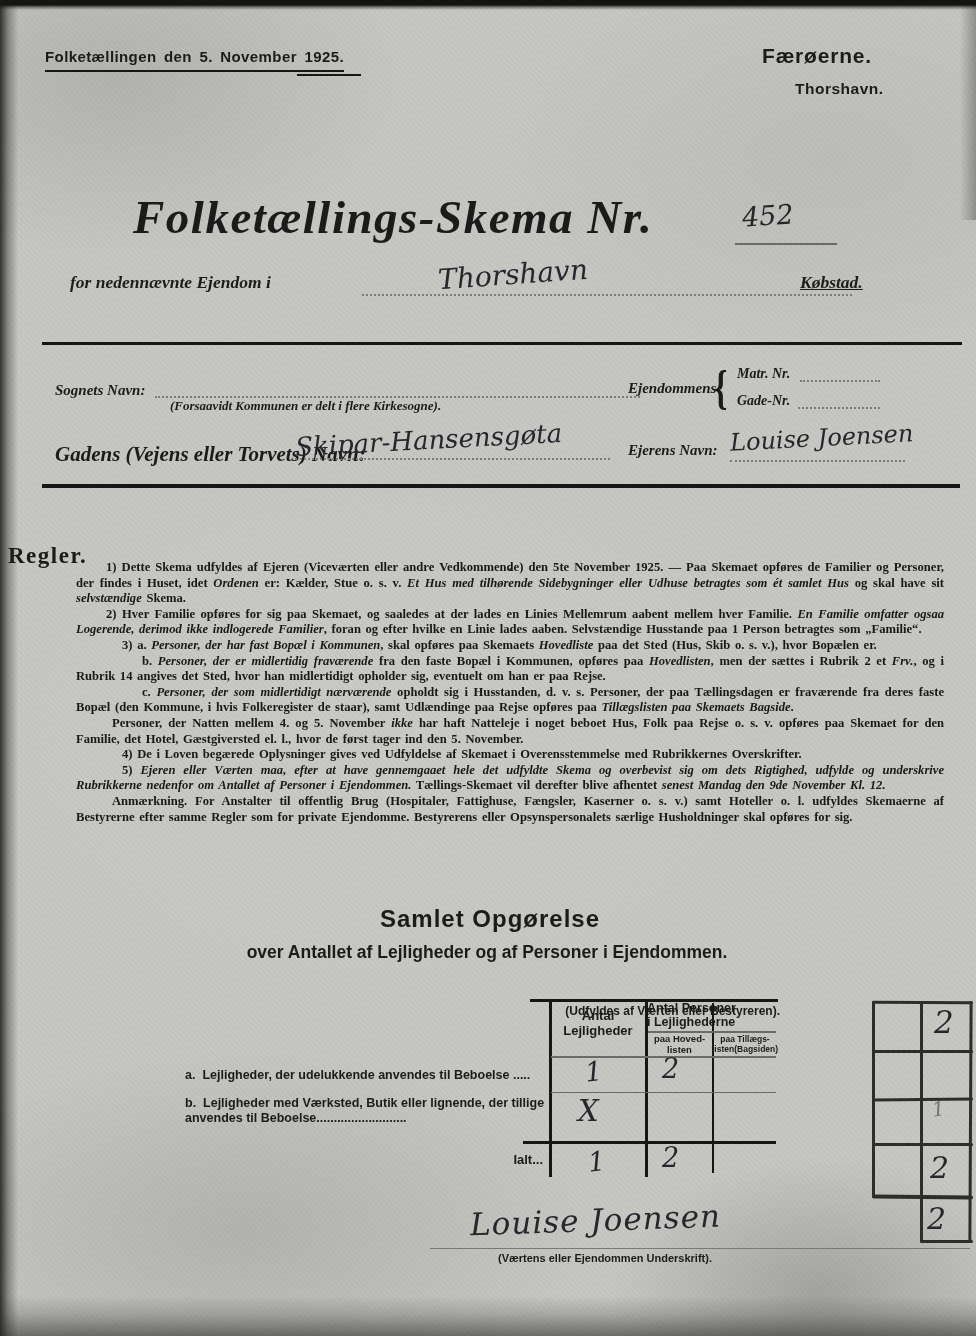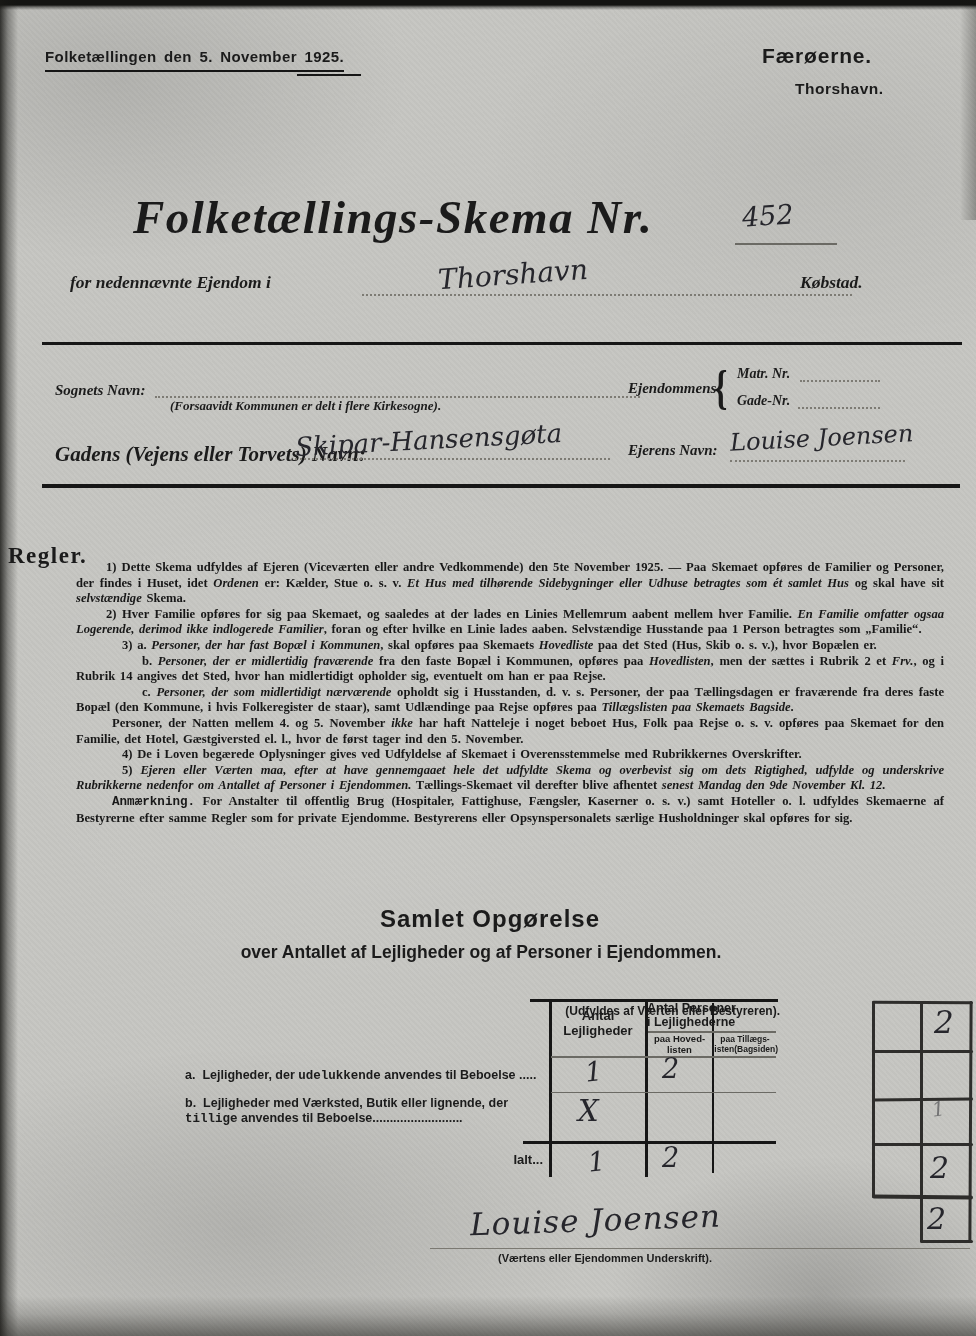--- a/index.html
+++ b/index.html
@@ -37,21 +37,21 @@
   .vline{background:#161616;}
   .dotline{border-bottom:2px dotted #7d7b74;height:0;}
   .thinline{background:#6b6a64;}
 
   
   #rules-block{left:55px;top:560px;width:868px;
     font-family:"Liberation Serif",serif;font-weight:700;font-size:12.6px;
     line-height:15.6px;text-align:justify;word-spacing:1.5px;color:#181818;margin-left:21px;}
   #rules-block p{margin:0;}
   .it{font-style:italic;}
-  .bd{font-weight:900;font-family:Liberation Mono, monospace;}
+  .bd{font-weight:900;}
   .ind1{text-indent:30px;}
   .ind2{text-indent:46px;}
   .ind3{text-indent:66px;}
   .ind1b{text-indent:36px;}
 
   .pre{white-space:pre-line;}
   .penline{background:#2e2d2b;border-radius:2px;}
 </style>
 </head>
 <body>
@@ -68,21 +68,21 @@
   <div class="abs sans-b" style="left:762px;top:44px;font-size:21px;letter-spacing:.8px;">Færøerne.</div>
   <div class="abs sans-b" style="left:795px;top:80px;font-size:15.5px;letter-spacing:.5px;">Thorshavn.</div>
 
   <div class="abs serif-bi" style="left:133px;top:190px;font-size:47px;letter-spacing:1.5px;">Folketællings-Skema Nr.</div>
   <div class="abs hand" style="left:742px;top:200px;font-size:27px;transform:rotate(-4deg);">452</div>
   <div class="abs thinline" style="left:735px;top:243px;width:102px;height:1.5px;"></div>
 
   <div class="abs serif-bi" style="left:70px;top:272px;font-size:17.5px;">for nedennævnte Ejendom i</div>
   <div class="abs dotline" style="left:362px;top:294px;width:490px;"></div>
   <div class="abs hand" style="left:438px;top:258px;font-size:28px;transform:rotate(-4deg);">Thorshavn</div>
-  <div class="abs serif-bi" style="left:800px;top:272px;font-size:17.5px;">Købstad.</div>
+  <div class="abs serif-bi" style="left:800px;top:272px;font-size:17.5px;text-decoration:underline;">Købstad.</div>
 
   <div class="abs hline" style="left:42px;top:342px;width:920px;height:3px;"></div>
   <div class="abs hline" style="left:42px;top:484px;width:918px;height:3.5px;"></div>
 
   <div class="abs serif-bi" style="left:55px;top:382px;font-size:15px;">Sognets Navn:</div>
   <div class="abs dotline" style="left:155px;top:396px;width:485px;"></div>
   <div class="abs serif-bi" style="left:170px;top:398px;font-size:13px;">(Forsaavidt Kommunen er delt i flere Kirkesogne).</div>
 
   <div class="abs serif-bi" style="left:628px;top:380px;font-size:15px;">Ejendommens</div>
   <div class="abs serif-b" style="left:714px;top:360px;font-size:34px;transform:scaleY(1.45);transform-origin:top;">{</div>
@@ -108,21 +108,21 @@
     <p class="ind2"><span>3)  a.  </span><span class="it">Personer, der har fast Bopæl i Kommunen</span><span>, skal opføres paa Skemaets </span><span class="it">Hovedliste</span><span> paa det Sted (Hus, Skib o. s. v.), hvor Bopælen er.</span></p>
     <p class="ind3"><span>b.  </span><span class="it">Personer, der er midlertidig fraværende</span><span> fra den faste Bopæl i Kommunen, opføres paa </span><span class="it">Hovedlisten</span><span>, men der sættes i Rubrik 2 et </span><span class="it">Frv.</span><span>, og i Rubrik 14 angives det Sted, hvor han midlertidigt opholder sig, eventuelt om han er paa Rejse.</span></p>
     <p class="ind3"><span>c.  </span><span class="it">Personer, der som midlertidigt nærværende</span><span> opholdt sig i Husstanden, d. v. s. Personer, der paa Tællingsdagen er fraværende fra deres faste Bopæl (den Kommune, i hvis Folkeregister de staar), samt Udlændinge paa Rejse opføres paa </span><span class="it">Tillægslisten paa Skemaets Bagside</span><span>.</span></p>
     <p class="ind1b"><span>Personer, der Natten mellem 4. og 5. November </span><span class="it">ikke</span><span> har haft Natteleje i noget beboet Hus, Folk paa Rejse o. s. v. opføres paa Skemaet for den Familie, det Hotel, Gæstgiversted el. l., hvor de først tager ind den 5. November.</span></p>
     <p class="ind2"><span>4)  De i Loven begærede Oplysninger gives ved Udfyldelse af Skemaet i Overensstemmelse med Rubrikkernes Overskrifter.</span></p>
     <p class="ind2"><span>5)  </span><span class="it">Ejeren eller Værten maa, efter at have gennemgaaet hele det udfyldte Skema og overbevist sig om dets Rigtighed, udfylde og underskrive Rubrikkerne nedenfor om Antallet af Personer i Ejendommen.</span><span>  Tællings-Skemaet vil derefter blive afhentet </span><span class="it">senest Mandag den 9de November Kl. 12.</span></p>
     <p class="ind1b"><span class="bd">Anmærkning.</span><span>  For Anstalter til offentlig Brug (Hospitaler, Fattighuse, Fængsler, Kaserner o. s. v.) samt Hoteller o. l. udfyldes Skemaerne af Bestyrerne efter samme Regler som for private Ejendomme.  Bestyrerens eller Opsynspersonalets særlige Husholdninger skal opføres for sig.</span></p>
   </div>
 
   <div class="abs sans-b" style="left:150px;top:905px;width:680px;text-align:center;font-size:24px;letter-spacing:1px;">Samlet Opgørelse</div>
-  <div class="abs sans-b" style="left:91px;top:942px;width:780px;text-align:center;font-size:17.5px;">over Antallet af Lejligheder og af Personer i Ejendommen.</div>
+  <div class="abs sans-b" style="left:97px;top:942px;width:780px;text-align:center;font-size:17.5px;">over Antallet af Lejligheder og af Personer i Ejendommen.</div>
   <div class="abs sans-b" style="left:200px;top:1004px;width:580px;text-align:right;font-size:12px;">(Udfyldes af Værten eller Bestyreren).</div>
 
   <div class="abs hline" style="left:530px;top:999px;width:248px;height:3px;"></div>
   <div class="abs vline" style="left:549px;top:999px;width:3px;height:178px;"></div>
   <div class="abs vline" style="left:645px;top:999px;width:3px;height:178px;"></div>
   <div class="abs vline" style="left:712px;top:1003px;width:1.5px;height:170px;"></div>
   <div class="abs thinline" style="left:648px;top:1031px;width:128px;height:1.5px;"></div>
   <div class="abs thinline" style="left:551px;top:1056px;width:225px;height:1.5px;"></div>
   <div class="abs thinline" style="left:551px;top:1092px;width:225px;height:1.2px;"></div>
   <div class="abs hline" style="left:523px;top:1141px;width:253px;height:3px;"></div>

